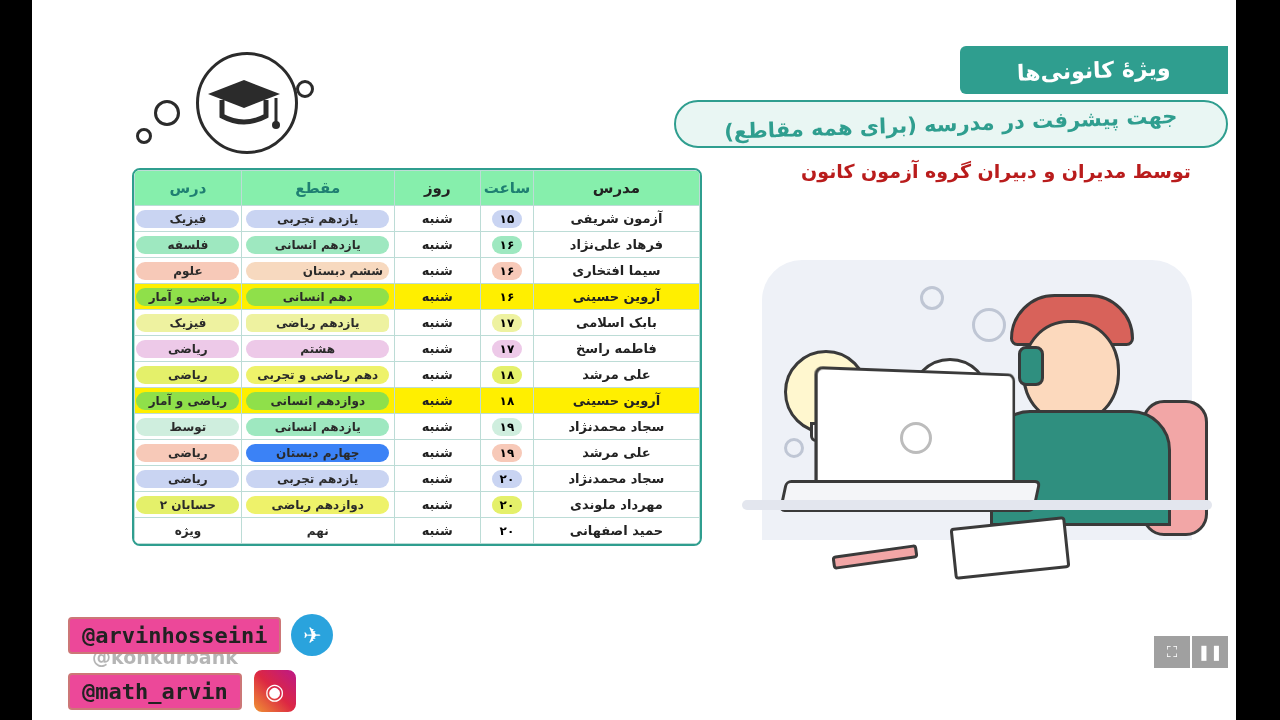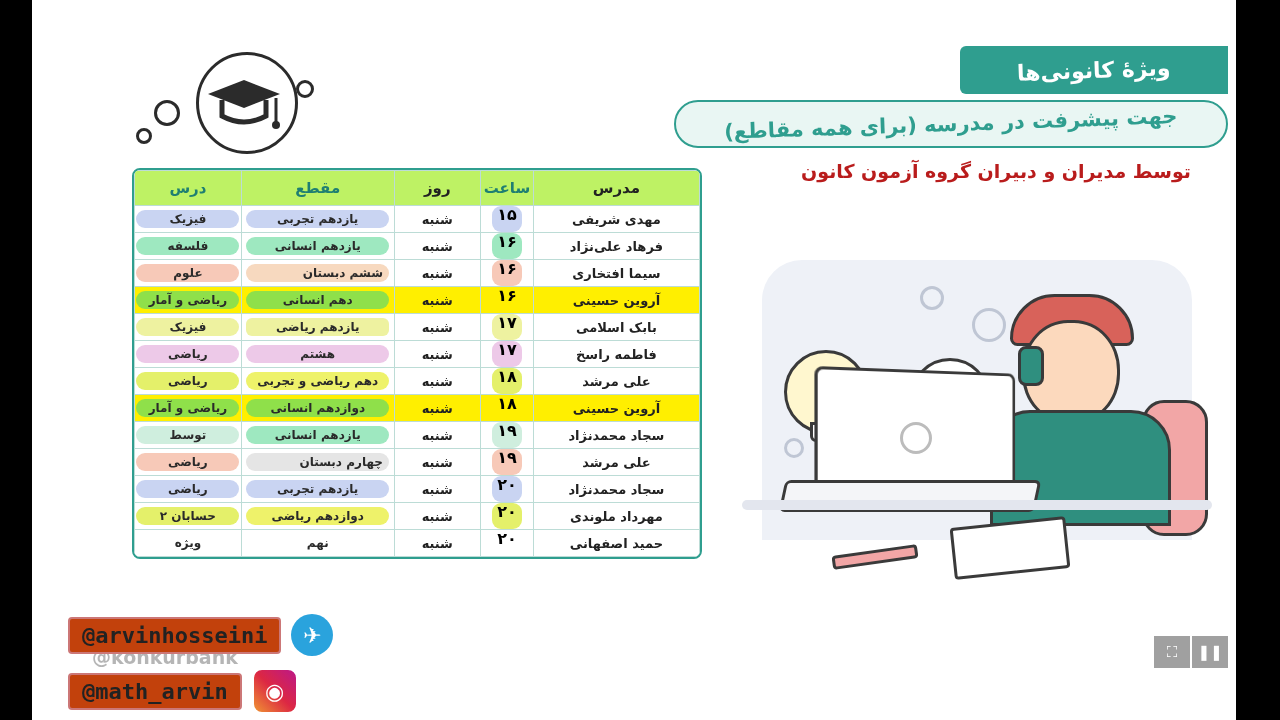--- a/index.html
+++ b/index.html
@@ -32,28 +32,28 @@
   .logo .ring{position:absolute;left:12px;top:6px;width:96px;height:96px;border:3px solid #2b2b2b;border-radius:50%;}
   .logo .dot{position:absolute;border-radius:50%;background:#fff;border:3px solid #2b2b2b;}
   .d1{left:-30px;top:54px;width:20px;height:20px;}
   .d2{left:-48px;top:82px;width:10px;height:10px;}
   .d3{left:112px;top:34px;width:12px;height:12px;}
 
   
   .tbl-wrap{position:absolute;left:100px;top:168px;width:566px;border:2px solid #2f9e8f;border-radius:8px;overflow:hidden;background:#fff;}
   table{border-collapse:collapse;width:100%;font-size:13px;}
   th,td{border:1px solid #bcdcd6;padding:0;height:25px;text-align:center;vertical-align:middle;white-space:nowrap;}
-  thead th{font-size:15px;font-weight:bold;color:#1f7f72;background:#bef264;height:34px;}
+  thead th{font-size:15px;font-weight:bold;color:#1f7f72;background:#86efac;height:34px;}
   .c-teacher{width:166px;font-weight:bold;color:#222;}
   .c-hour{width:52px;}
   .c-day{width:86px;font-weight:bold;color:#222;}
   .c-level{width:152px;}
   .c-course{width:106px;}
   .pill{display:inline-block;min-width:86%;padding:2px 6px;border-radius:9px;font-weight:bold;font-size:12px;color:#2a2a2a;}
-  .hour-pill{display:inline-block;width:30px;height:26px;line-height:18px;border-radius:9px;font-weight:bold;font-size:16px;}
+  .hour-pill{display:inline-block;width:30px;height:18px;line-height:18px;border-radius:9px;font-weight:bold;font-size:12px;}
   tr.hl-row td{background:#ffef00;}
   tr.hl-row .pill{background:#8fe04a;}
   tr.hl-row .hour-pill{background:#ffef00;}
 
   
   .illus{position:absolute;left:690px;top:250px;width:500px;height:330px;}
   .ill-bg{position:absolute;left:40px;top:10px;width:430px;height:280px;background:#eef1f7;border-radius:40px 40px 0 0;}
   .desk{position:absolute;left:20px;top:250px;width:470px;height:10px;background:#e3e6ee;border-radius:6px;}
   .laptop-base{position:absolute;left:60px;top:230px;width:250px;height:26px;background:#f4f5f8;border:3px solid #3a3a3a;border-radius:6px;transform:skewX(-12deg);}
   .laptop-screen{position:absolute;left:96px;top:120px;width:200px;height:118px;background:#fff;border:3px solid #3a3a3a;border-radius:8px;transform:perspective(400px) rotateY(14deg);}
@@ -74,21 +74,21 @@
   .sp2{left:250px;top:58px;width:28px;height:28px;}
   .sp3{left:62px;top:188px;width:14px;height:14px;}
 
   
   .soc{position:absolute;display:flex;align-items:center;gap:10px;}
   .soc1{left:36px;top:614px;}
   .soc2{left:36px;top:668px;}
   .ic{width:42px;height:42px;border-radius:10px;display:flex;align-items:center;justify-content:center;color:#fff;font-size:22px;}
   .ic-tg{background:#2aa3dd;border-radius:50%;}
   .ic-ig{background:linear-gradient(45deg,#f09433,#dc2743,#bc1888);border:2px solid #fff;}
-  .handle{background:#c2410c;border:2px solid #c77;border-radius:4px;padding:4px 12px;font-size:22px;font-weight:bold;color:#222;
+  .handle{background:#ec4899;border:2px solid #c77;border-radius:4px;padding:4px 12px;font-size:22px;font-weight:bold;color:#222;
     font-family:"DejaVu Sans Mono","Liberation Mono",monospace;direction:ltr;}
   .watermark{position:absolute;left:60px;top:646px;color:rgba(90,90,90,.45);font-size:19px;font-weight:bold;direction:ltr;}
 
   
   .ctrl{position:absolute;right:52px;bottom:52px;display:flex;gap:2px;}
   .ctrl-btn{width:36px;height:32px;background:rgba(128,128,128,.75);display:flex;align-items:center;justify-content:center;color:#fff;font-size:15px;}
 </style>
 </head>
 <body>
 
@@ -129,21 +129,21 @@
           <tr>
             <th class="c-teacher">مدرس</th>
             <th class="c-hour">ساعت</th>
             <th class="c-day">روز</th>
             <th class="c-level">مقطع</th>
             <th class="c-course">درس</th>
           </tr>
         </thead>
         <tbody id="tbody">
             <tr>
-              <td class="c-teacher">مهدی شریفی</td>
+              <td class="c-teacher">آزمون شریفی</td>
               <td class="c-hour"><span class="hour-pill" style="background: rgb(201, 212, 242);">۱۵</span></td>
               <td class="c-day">شنبه</td>
               <td class="c-level"><span class="pill" style="background: rgb(201, 212, 242);">یازدهم تجربی</span></td>
               <td class="c-course"><span class="pill" style="background: rgb(201, 212, 242);">فیزیک</span></td>
             </tr>
             <tr>
               <td class="c-teacher">فرهاد علی‌نژاد</td>
               <td class="c-hour"><span class="hour-pill" style="background: rgb(158, 232, 192);">۱۶</span></td>
               <td class="c-day">شنبه</td>
               <td class="c-level"><span class="pill" style="background: rgb(158, 232, 192);">یازدهم انسانی</span></td>
@@ -195,21 +195,21 @@
               <td class="c-teacher">سجاد محمدنژاد</td>
               <td class="c-hour"><span class="hour-pill" style="background: rgb(207, 238, 222);">۱۹</span></td>
               <td class="c-day">شنبه</td>
               <td class="c-level"><span class="pill" style="background: rgb(158, 232, 192);">یازدهم انسانی</span></td>
               <td class="c-course"><span class="pill" style="background: rgb(207, 238, 222);">توسط</span></td>
             </tr>
             <tr>
               <td class="c-teacher">علی مرشد</td>
               <td class="c-hour"><span class="hour-pill" style="background: rgb(247, 201, 184);">۱۹</span></td>
               <td class="c-day">شنبه</td>
-              <td class="c-level"><span class="pill" style="background: #e5e5e5; text-align: right;">چهارم دبستان</span></td>
+              <td class="c-level"><span class="pill" style="background: #3b82f6;">چهارم دبستان</span></td>
               <td class="c-course"><span class="pill" style="background: rgb(247, 201, 184);">ریاضی</span></td>
             </tr>
             <tr>
               <td class="c-teacher">سجاد محمدنژاد</td>
               <td class="c-hour"><span class="hour-pill" style="background: rgb(201, 212, 242);">۲۰</span></td>
               <td class="c-day">شنبه</td>
               <td class="c-level"><span class="pill" style="background: rgb(201, 212, 242);">یازدهم تجربی</span></td>
               <td class="c-course"><span class="pill" style="background: rgb(201, 212, 242);">ریاضی</span></td>
             </tr>
             <tr>

